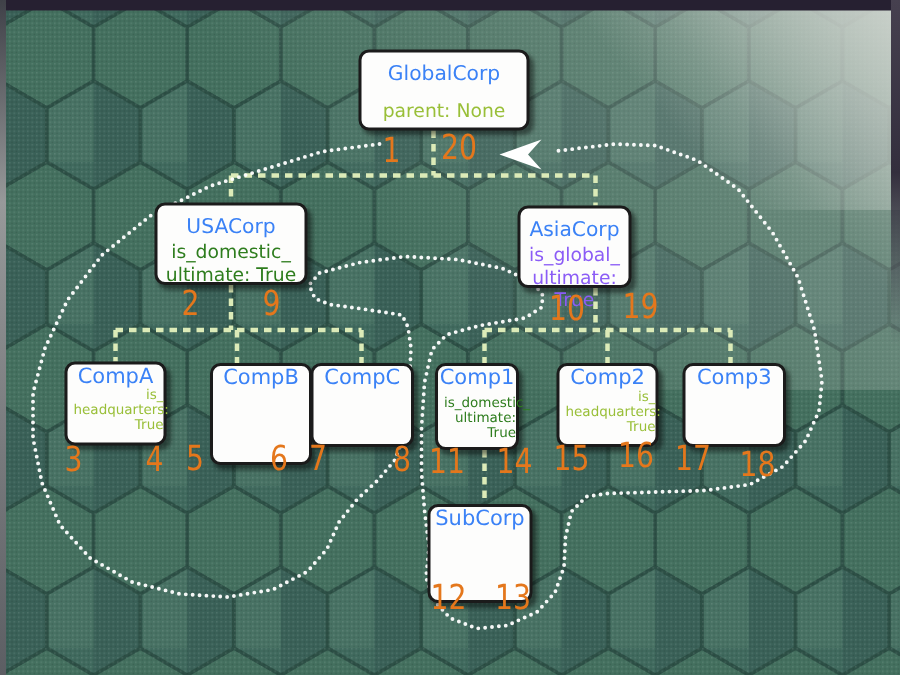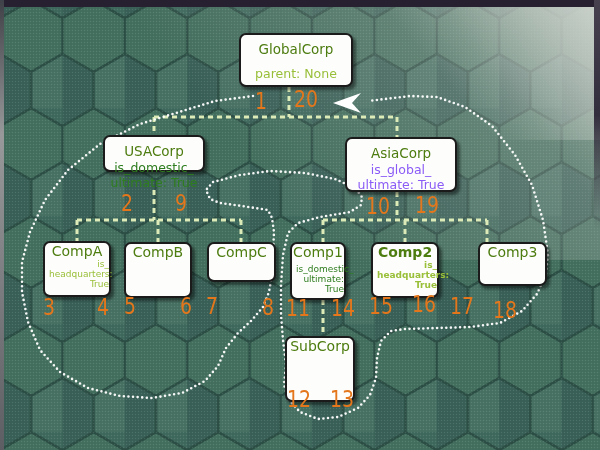--- a/index.html
+++ b/index.html
@@ -5,21 +5,21 @@
   html,body{margin:0;padding:0;background:#222;}
   #stage{
     position:relative;width:600px;height:450px;overflow:hidden;
     font-family:"DejaVu Sans","Liberation Sans",sans-serif;
   }
   #stage svg{position:absolute;left:0;top:0;}
   .node{
     position:absolute;background:#fdfdfc;border:2px solid #1b1b1b;border-radius:7px;
     box-shadow:2.5px 3px 3px rgba(0,0,0,.45);box-sizing:border-box;text-align:center;
   }
-  .node .title{color:#4d7c0f;}
+  .node .title{color:#3b82f6;}
   .node.large .title{font-size:13.5px;margin-top:6px;}
   .node.small .title{font-size:14px;margin-top:0;}
   .node.large .attrs{font-size:12.5px;line-height:15px;}
   .node.small .attrs{font-size:9px;line-height:10px;text-align:right;padding-left:4px;margin-top:2px;}
   .num{
     position:absolute;transform:translate(-50%,-50%) scaleX(.82);
     font-size:23px;font-weight:normal;white-space:nowrap;
   }
 </style>
 </head>
@@ -87,64 +87,64 @@
     <polygon points="333,103 361,93 352,103 361,113" fill="#ffffff"></polygon>
   </svg>
 
   <div id="nodes-layer">
       <div class="node large" style="left: 239px; top: 33px; width: 114px; height: 54px;">
         <div class="title">GlobalCorp</div>
         <div class="attrs" style="color: rgb(153, 191, 56); margin-top: 9px;">
           <div>parent: None</div>
         </div>
       </div>
-      <div class="node large" style="left: 103px; top: 135px; width: 102px; height: 37px;">
+      <div class="node large" style="left: 103px; top: 135px; width: 102px; height: 55px;">
         <div class="title">USACorp</div>
         <div class="attrs" style="color: rgb(46, 125, 30); margin-top: 1px;">
           <div>is_domestic_</div>
           <div>ultimate: True</div>
         </div>
       </div>
-      <div class="node large" style="left: 345px; top: 137px; width: 112px; height: 55px;">
+      <div class="node large" style="left: 345px; top: 137px; width: 76px; height: 55px;">
         <div class="title">AsiaCorp</div>
         <div class="attrs" style="color: #8b5cf6; margin-top: 1px;">
           <div>is_global_</div>
           <div>ultimate: True</div>
         </div>
       </div>
       <div class="node small" style="left: 43px; top: 241px; width: 68px; height: 56px;">
         <div class="title">CompA</div>
         <div class="attrs" style="color: rgb(153, 191, 56); margin-top: 0px;">
           <div>is_</div>
           <div>headquarters:</div>
           <div>True</div>
         </div>
       </div>
-      <div class="node small" style="left: 124px; top: 242px; width: 68px; height: 56px;">
+      <div class="node small" style="left: 140px; top: 242px; width: 68px; height: 68px;">
         <div class="title">CompB</div>
       </div>
-      <div class="node small" style="left: 207px; top: 242px; width: 69px; height: 40px;">
+      <div class="node small" style="left: 207px; top: 242px; width: 69px; height: 56px;">
         <div class="title">CompC</div>
       </div>
       <div class="node small" style="left: 290px; top: 242px; width: 56px; height: 58px;">
         <div class="title">Comp1</div>
         <div class="attrs" style="color: rgb(46, 125, 30); margin-top: 4px;">
           <div>is_domestic_</div>
           <div>ultimate: True</div>
         </div>
       </div>
-      <div class="node small" style="left: 371px; top: 242px; width: 68px; height: 56px; font-weight: bold;">
+      <div class="node small" style="left: 371px; top: 242px; width: 68px; height: 56px;">
         <div class="title">Comp2</div>
         <div class="attrs" style="color: rgb(153, 191, 56); margin-top: 0px;">
           <div>is_</div>
           <div>headquarters:</div>
           <div>True</div>
         </div>
       </div>
-      <div class="node small" style="left: 478px; top: 242px; width: 69px; height: 44px;">
+      <div class="node small" style="left: 455px; top: 242px; width: 69px; height: 56px;">
         <div class="title">Comp3</div>
       </div>
       <div class="node small" style="left: 285px; top: 336px; width: 70px; height: 66px;">
         <div class="title">SubCorp</div>
       </div>
     </div>
   <div id="numbers-layer">
       <div class="num" style="left: 261px; top: 101px; color: rgb(228, 119, 28);">1</div>
       <div class="num" style="left: 127px; top: 203px; color: rgb(228, 119, 28);">2</div>
       <div class="num" style="left: 49px; top: 307px; color: rgb(228, 119, 28);">3</div>

